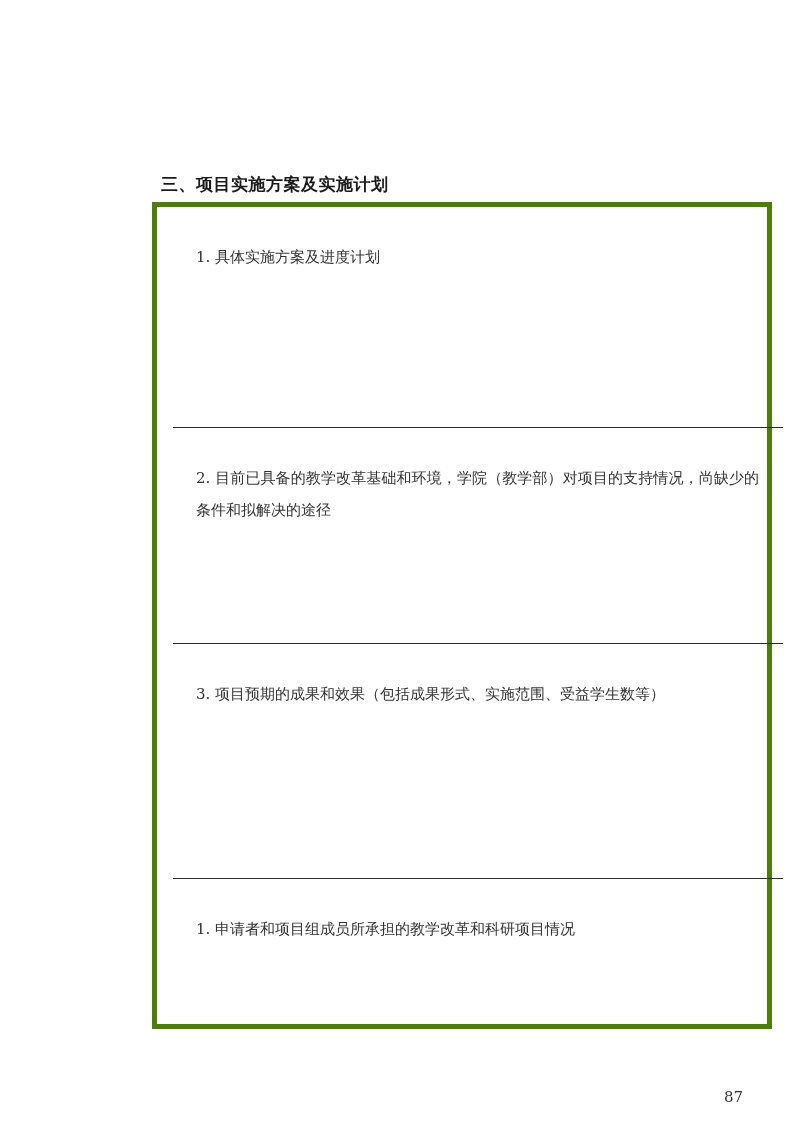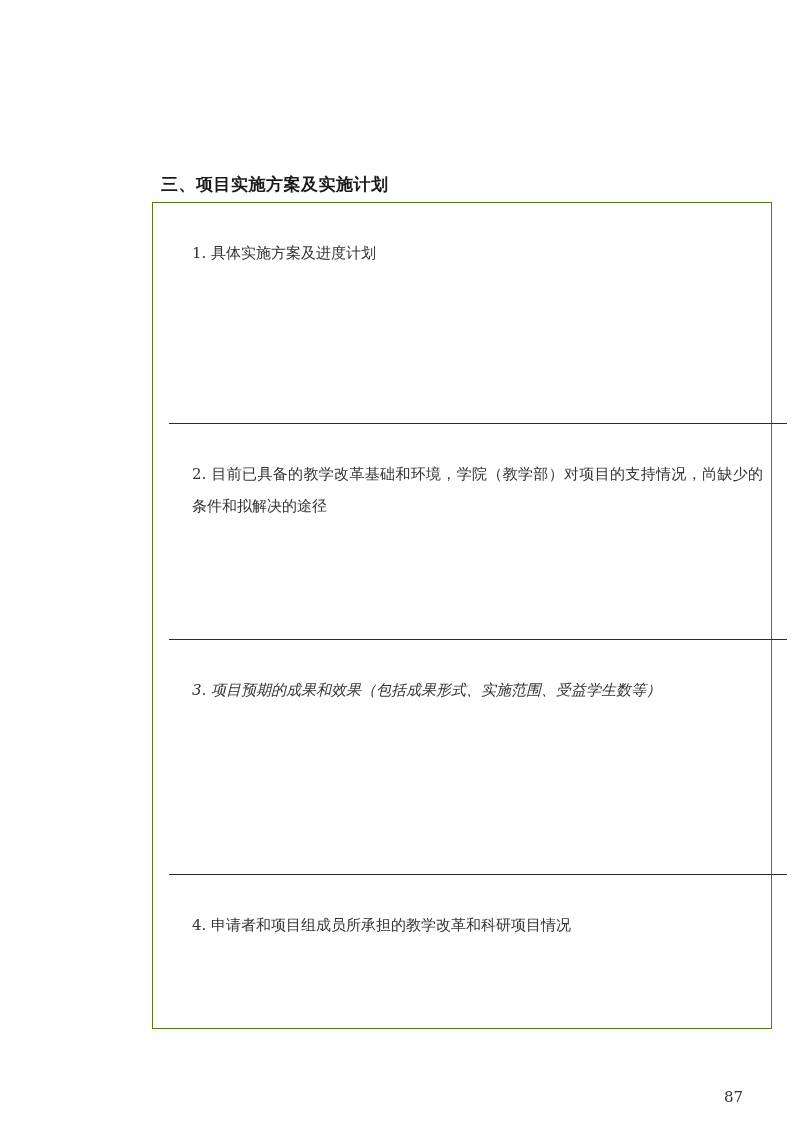--- a/index.html
+++ b/index.html
@@ -27,32 +27,32 @@
     color: #1a1a1a;
     letter-spacing: 0.5px;
     white-space: nowrap;
   }
   .form-table {
     position: absolute;
     left: 88px;
     top: 138px;
     width: 620px;
     height: 827px;
-    border: 1px solid #4d7c0f;
+    border: 5px solid #4d7c0f;
     background: #ffffff;
   }
   .form-row {
     width: 100%;
     border-bottom: 1px solid #2b2b2b;
     overflow: hidden;
   }
   .form-row:last-child { border-bottom: none; }
   .row-1 { height: 205px; }
   .row-2 { height: 200px; }
-  .row-3 { height: 219px; font-style: italic; }
+  .row-3 { height: 219px; }
   .row-4 { height: 202px; }
   .cell-label {
     padding: 2px 8px 0 7px;
     font-size: 15px;
     line-height: 32px;
     color: #333333;
     text-align: justify;
   }
   .page-number {
     position: absolute;
@@ -79,20 +79,20 @@
 
     <div class="form-row row-2">
       <div class="cell-label">2. 目前已具备的教学改革基础和环境，学院（教学部）对项目的支持情况，尚缺少的条件和拟解决的途径</div>
     </div>
 
     <div class="form-row row-3">
       <div class="cell-label">3. 项目预期的成果和效果（包括成果形式、实施范围、受益学生数等）</div>
     </div>
 
     <div class="form-row row-4">
-      <div class="cell-label">4. 申请者和项目组成员所承担的教学改革和科研项目情况</div>
+      <div class="cell-label">1. 申请者和项目组成员所承担的教学改革和科研项目情况</div>
     </div>
 
   </div>
 
   <div class="page-number">87</div>
 
 </div>
 
 </body></html>

